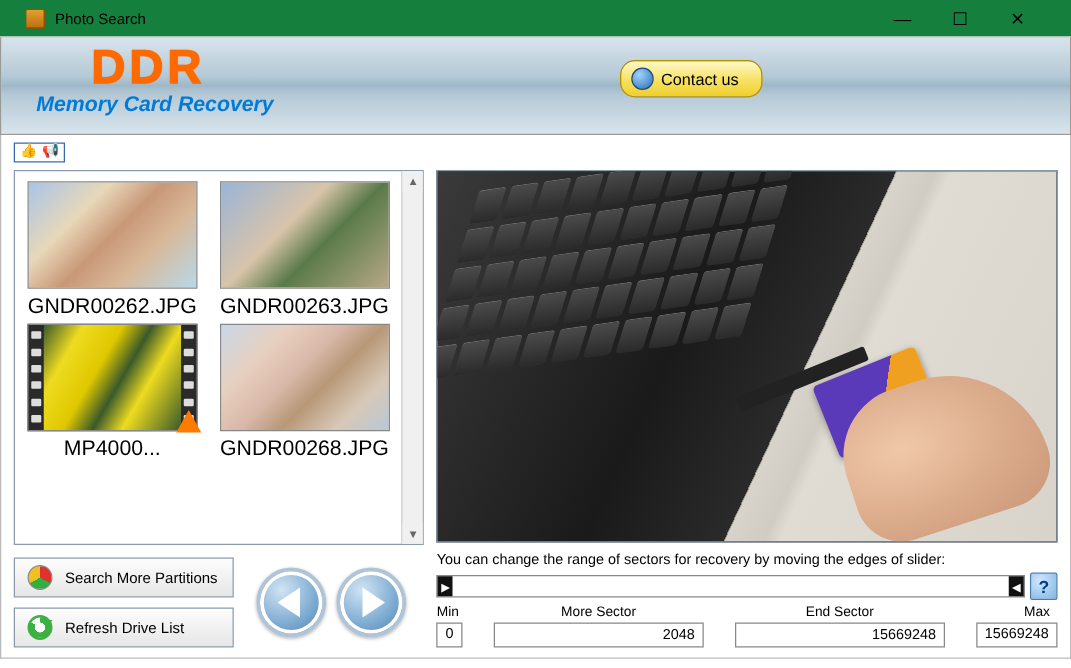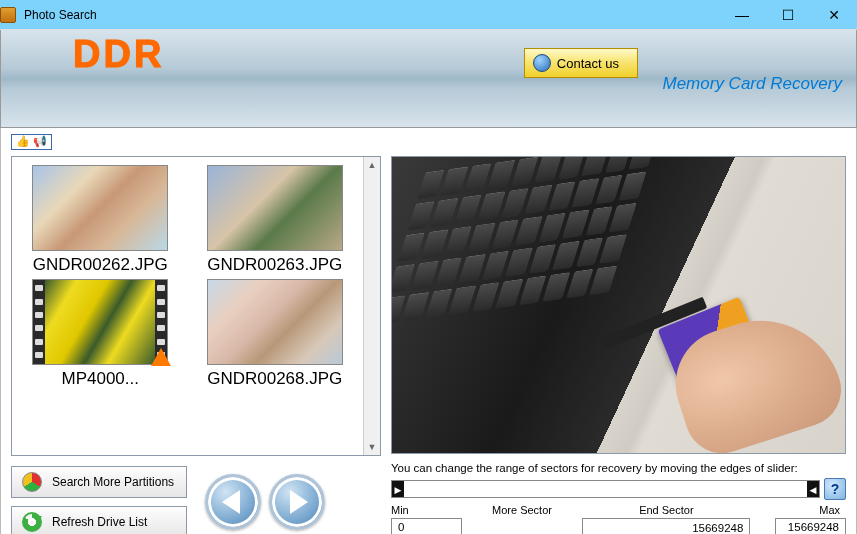--- a/index.html
+++ b/index.html
@@ -1,28 +1,28 @@
 <!DOCTYPE html>
 <html><head>
 <meta charset="utf-8">
 <style>
 * { box-sizing: border-box; margin: 0; padding: 0; font-family: "Segoe UI", Tahoma, sans-serif; }
 body { background: #fff; width: 857px; height: 534px; overflow: hidden; }
 
 
-.titlebar { height: 30px; background: #7dd3fc; display: flex; align-items: center; padding: 0 0; border-bottom: 1px solid #ddd; }
+.titlebar { height: 30px; background: #15803d; display: flex; align-items: center; padding: 0 20px; border-bottom: 1px solid #ddd; }
 .titlebar .app-icon { width: 16px; height: 16px; background: linear-gradient(#e0a030,#c07010); border: 1px solid #905000; margin-right: 8px; border-radius: 2px; }
 .titlebar .title { font-size: 12px; color: #000; flex: 1; }
 .titlebar .winbtn { width: 46px; height: 30px; display: flex; align-items: center; justify-content: center; font-size: 14px; color: #000; cursor: default; }
 
 
-.header { height: 98px; background: linear-gradient(to bottom,#d8e4ec 0%,#b5c9d6 40%,#9fb8c8 50%,#b5c9d6 60%,#d8e4ec 100%); position: relative; padding: 6px 14px 0 14px; border: 1px solid #999; border-top: none; }
+.header { height: 78px; background: linear-gradient(to bottom,#d8e4ec 0%,#b5c9d6 40%,#9fb8c8 50%,#b5c9d6 60%,#d8e4ec 100%); position: relative; padding: 6px 14px 0 14px; border: 1px solid #999; border-top: none; }
 .logo-ddr { font-size: 38px; font-weight: bold; color: #ff6a00; -webkit-text-stroke: 1px #ff6a00; letter-spacing: 3px; font-family: Impact, sans-serif; text-shadow: 0 0 1px #ff6a00; line-height: 0.95; padding-left: 58px; }
-.subtitle { font-size: 17px; color: #007bd6; font-style: italic; font-weight: normal; padding-left: 14px; margin-top: 2px; text-align: right; }
-.contact-btn { position: absolute; right: 218px; top: 18px; background: linear-gradient(#fff9c9,#f7e36b,#f0cf2c); border: 1px solid #b38f00; border-radius: 0; padding: 5px 18px 5px 8px; display: flex; align-items: center; gap: 6px; font-size: 13px; cursor: pointer; }
+.subtitle { font-size: 17px; color: #007bd6; font-style: italic; font-weight: bold; padding-left: 14px; margin-top: 2px; }
+.contact-btn { position: absolute; right: 246px; top: 18px; background: linear-gradient(#fff9c9,#f7e36b,#f0cf2c); border: 1px solid #b38f00; border-radius: 12px; padding: 5px 18px 5px 8px; display: flex; align-items: center; gap: 6px; font-size: 13px; cursor: pointer; }
 .contact-btn .ci { width: 18px; height: 18px; border-radius: 50%; background: radial-gradient(circle at 35% 30%, #9fd4ff, #2a6db5); border: 1px solid #1a4a85; }
 
 
 .content { padding: 6px 10px 8px 10px; height: calc(534px - 30px - 85px); display: flex; flex-direction: column; border: 1px solid #bbb; border-top: none; background: #fff; }
 
 
 .feedback { display: inline-flex; border: 1px solid #3a66b0; background: #fff; padding: 1px 4px; font-family: "Courier New", monospace; font-size: 10px; font-weight: bold; line-height: 1.05; align-items: center; gap: 4px; width: fit-content; cursor: pointer; }
 .feedback .thumb { color:#3a66b0; font-size:11px; }
 .feedback .txt1 { color: #003db5; }
 .feedback .txt2 { color: #c00000; }
@@ -269,20 +269,21 @@
               <span>?</span>
             </div>
         </div>
         <div class="sector-row2">
           <div class="sector-col min">
             <label>Min</label>
             <div class="val">0</div>
           </div>
           <div class="sector-col start">
             <label>More Sector</label>
+            <input class="val" style="text-align: right;" value="2048">
           </div>
           <div class="sector-col end">
             <label>End Sector</label>
             <input class="val" style="text-align: right;" value="15669248">
           </div>
           <div class="sector-col max">
             <label>Max</label>
             <div class="val">15669248</div>
           </div>
         </div>

